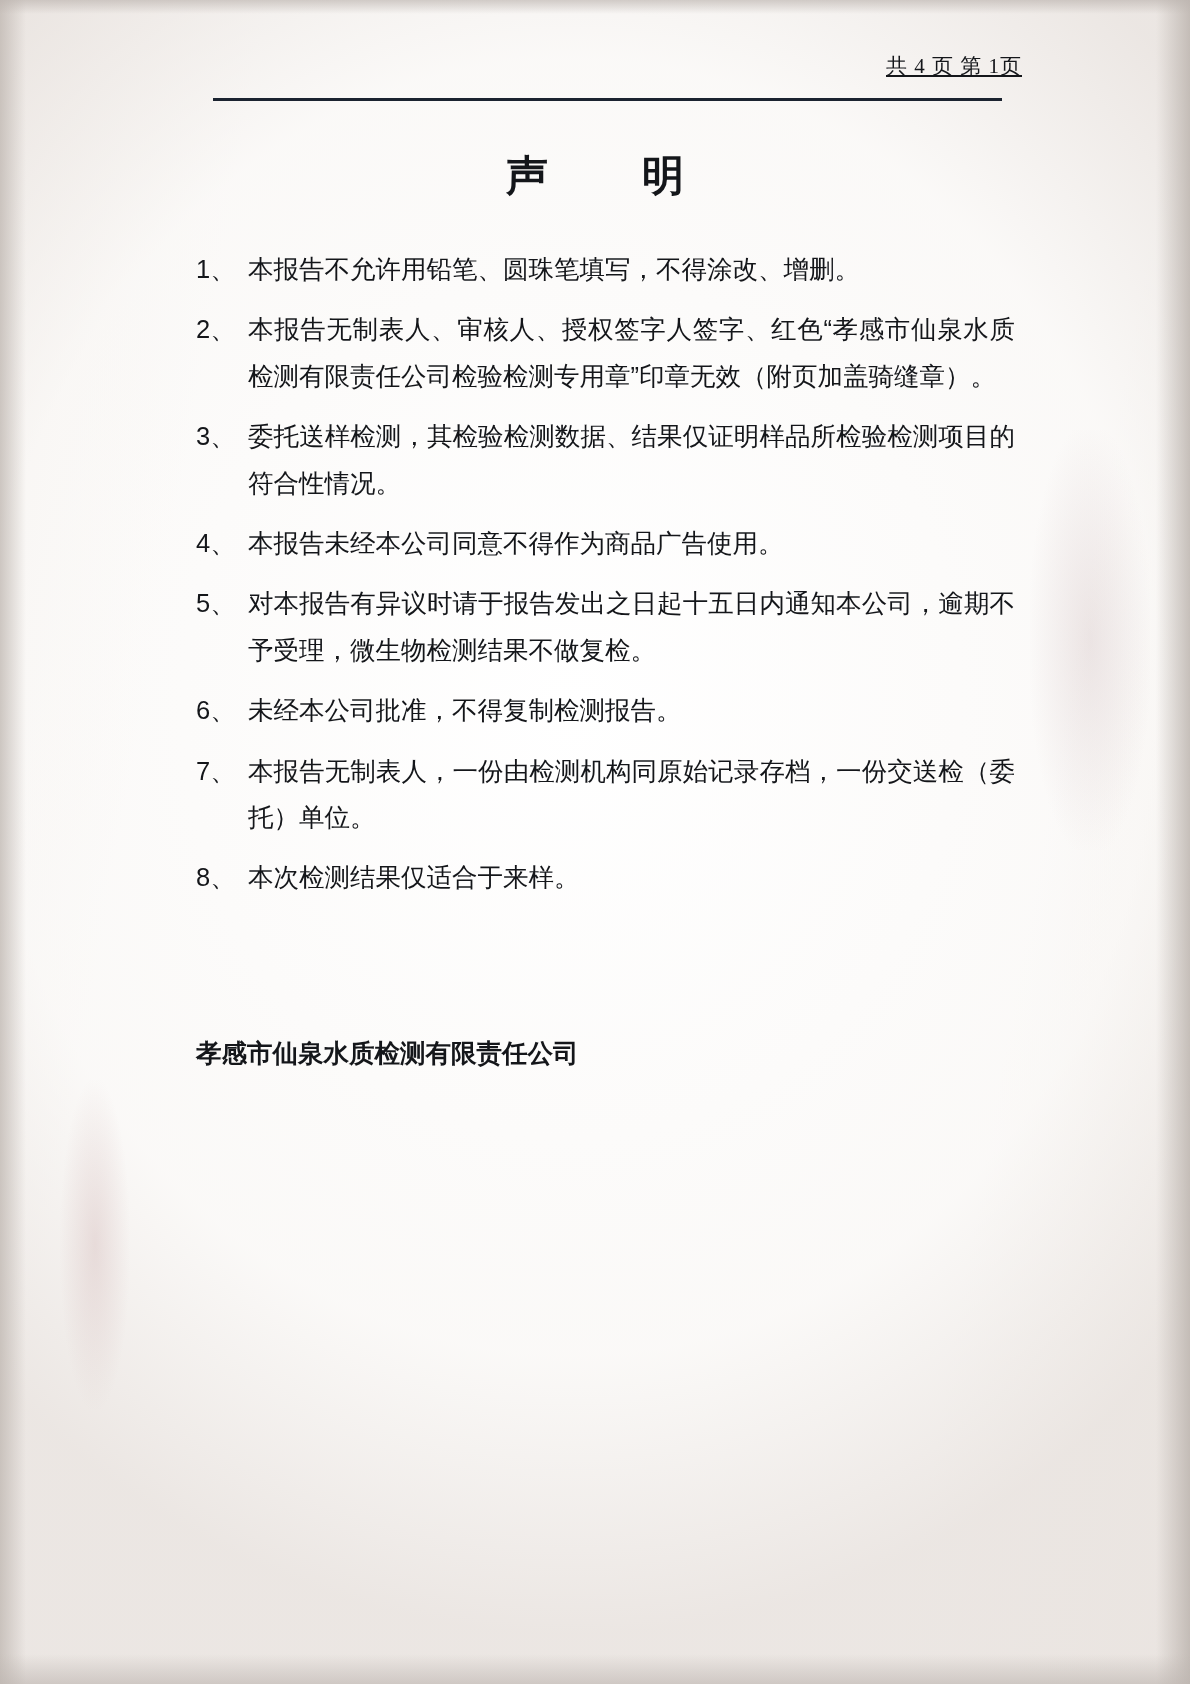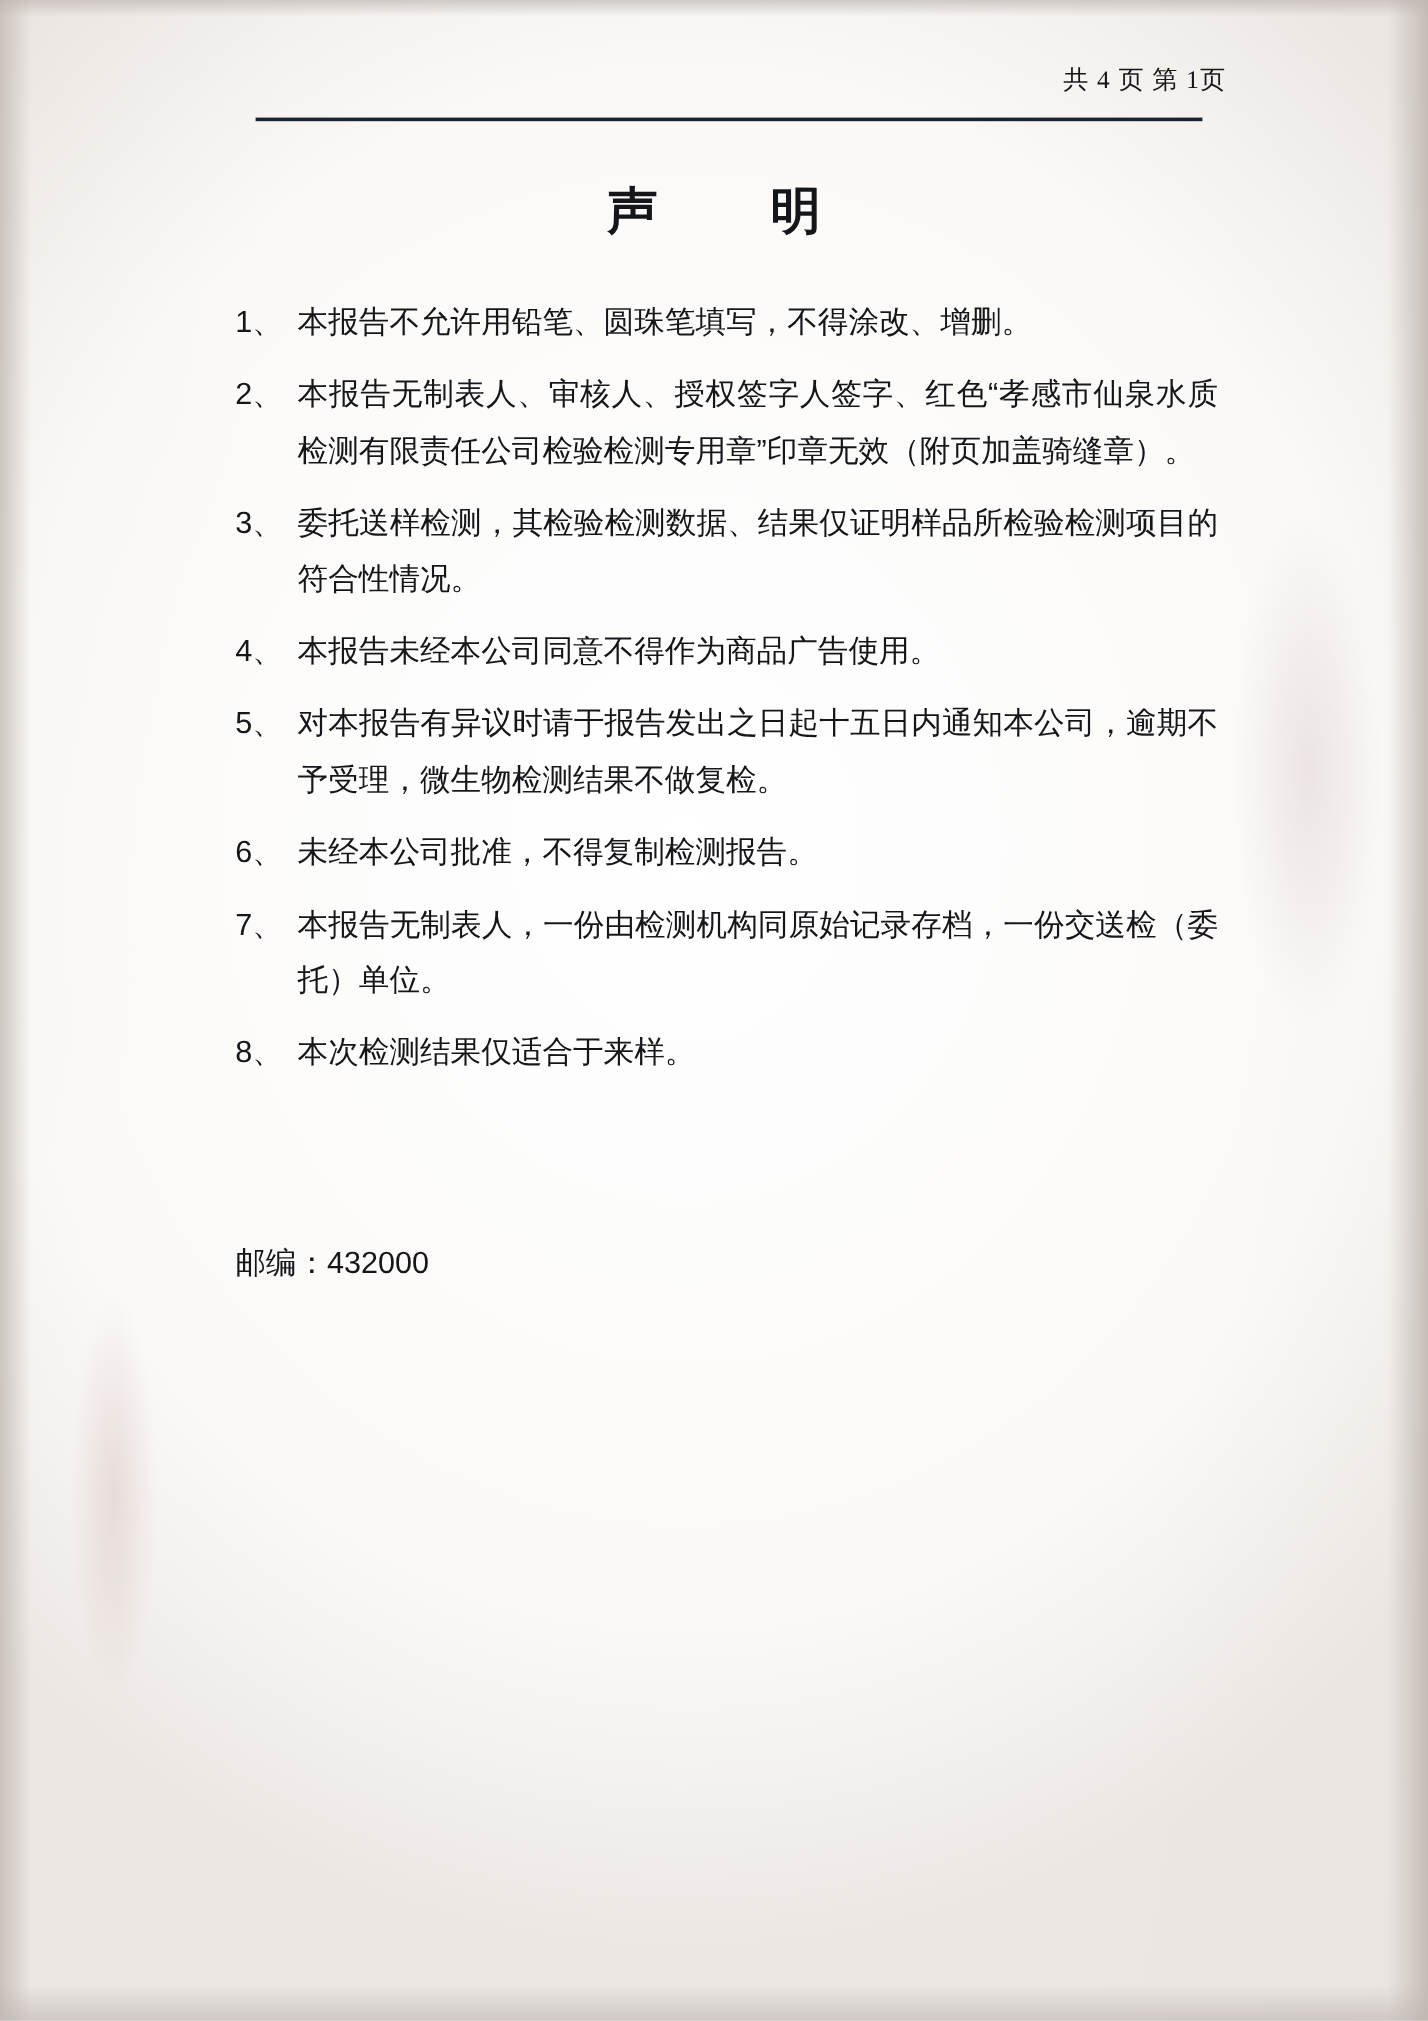--- a/index.html
+++ b/index.html
@@ -69,20 +69,21 @@
   }
 
   .page-counter {
     position: absolute;
     right: 168px;
     top: 52px;
     font-size: 21px;
     letter-spacing: 1px;
     white-space: nowrap;
     font-family: "Liberation Serif", "DejaVu Serif", serif;
+    text-decoration: underline;
   }
 
   .rule {
     position: absolute;
     left: 213px;
     right: 188px;
     top: 98px;
     height: 3px;
     background: #1b2330;
   }
@@ -188,16 +189,16 @@
         <span class="idx">7、</span>
         <span class="txt">本报告无制表人，一份由检测机构同原始记录存档，一份交送检（委托）单位。</span>
       </div>
       <div class="clause">
         <span class="idx">8、</span>
         <span class="txt">本次检测结果仅适合于来样。</span>
       </div>
     </div>
 
     <div class="company-block">
-      <div class="line">邮编：432000</div>
+      <div class="line name">孝感市仙泉水质检测有限责任公司</div>
     </div>
   </div>
 </div>
 
 </body></html>

